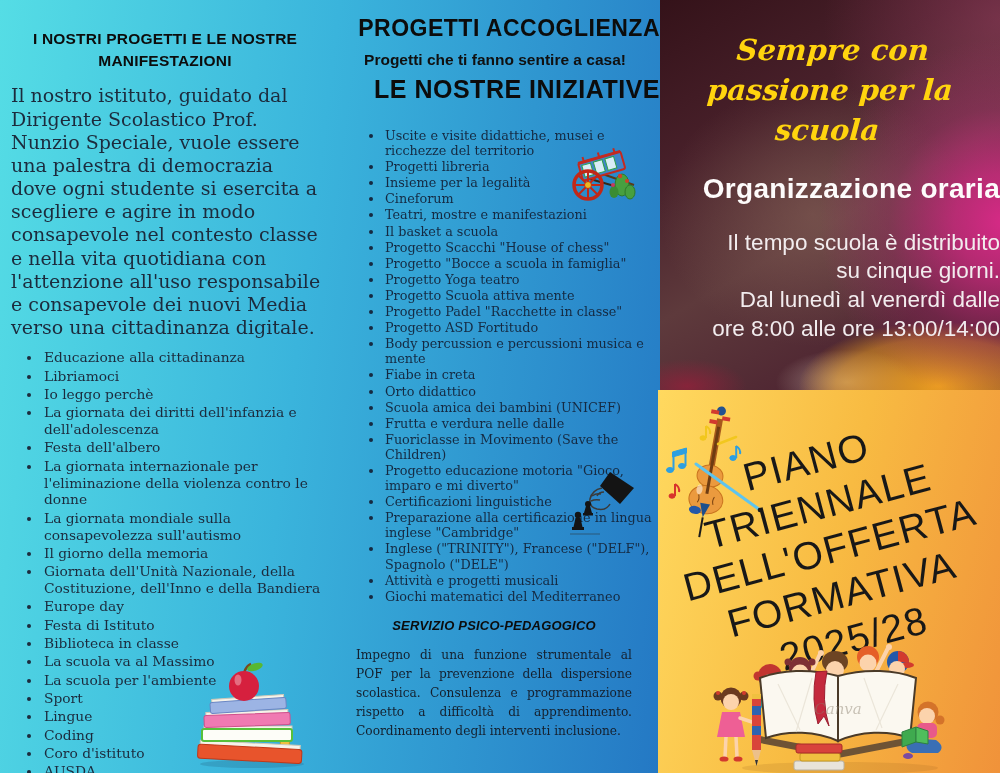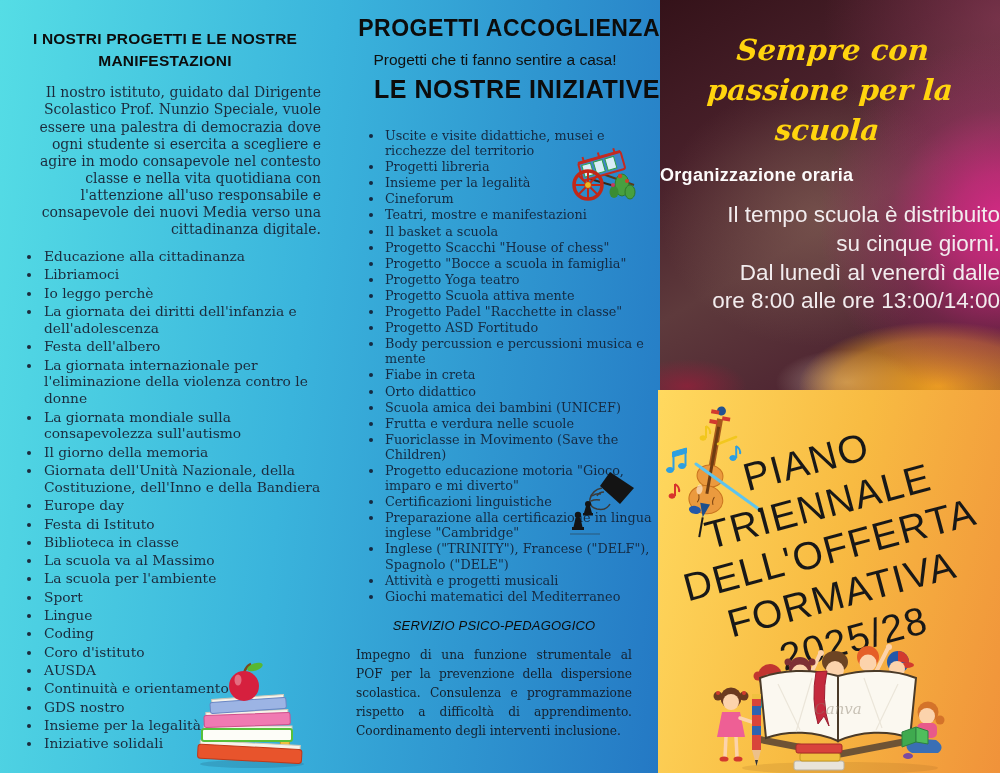--- a/index.html
+++ b/index.html
@@ -7,55 +7,55 @@
         font-family:"Liberation Sans",sans-serif;-webkit-font-smoothing:antialiased;}
   
   .blue-area{position:absolute;left:0;top:0;width:660px;height:773px;
      background:linear-gradient(97deg,#55dde5 0%,#3ab4dc 45%,#2478c4 100%);}
   .panel{position:absolute;top:0;height:100%;}
   .panel-left{left:0;width:330px;}
   .panel-mid{left:330px;width:330px;}
 
   .left-title{margin:28px 14px 0;font-size:15.5px;font-weight:bold;color:#0c0c0c;
      text-align:center;line-height:1.4;letter-spacing:.2px;}
-  .left-intro{margin:13px 9px 0 11px;font-family:"DejaVu Serif",serif;font-size:14px;
-     line-height:1.22;color:#1c2b3d;text-align:right;}
+  .left-intro{margin:13px 9px 0 11px;font-family:"DejaVu Serif",serif;font-size:19px;
+     line-height:1.22;color:#1c2b3d;text-align:left;}
   .left-list{margin:10px 0 0;padding-left:42px;list-style:disc;
      font-family:"DejaVu Serif",serif;font-size:13.8px;line-height:1.22;color:#1c2b3d;}
   .left-list li{margin-bottom:1.5px;padding-left:2px;}
 
   .mid-title{margin:15px 0 0;font-size:23px;font-weight:bold;text-align:right;
      color:#0c0c0c;letter-spacing:.5px;}
-  .mid-subtitle{margin:9px 0 0;font-size:15.5px;font-weight:normal;text-align:center;color:#101010;}
+  .mid-subtitle{margin:9px 0 0;font-size:15.5px;font-weight:bold;text-align:center;color:#101010;}
   .mid-section-title{margin:6px 0 0;font-size:25px;font-weight:bold;text-align:right;
      color:#0c0c0c;letter-spacing:.5px;}
   .mid-list{margin:24px 0 0 38px;width:268px;padding-left:16px;list-style:disc;
      font-family:"DejaVu Serif",serif;font-size:12.8px;line-height:1.18;color:#152a42;}
   .mid-list li{margin-bottom:1px;padding-left:1px;}
 
   .psico{position:absolute;left:26px;right:28px;bottom:20px;text-align:center;}
-  .psico-title{font-size:13px;font-weight:normal;font-style:italic;color:#0c0c0c;letter-spacing:.2px;}
+  .psico-title{font-size:13px;font-weight:bold;font-style:italic;color:#0c0c0c;letter-spacing:.2px;}
   .psico-text{margin-top:7px;text-align:justify;font-family:"DejaVu Serif",serif;
      font-size:12.2px;line-height:1.55;color:#15202e;}
 
   
   .panel-photo{position:absolute;left:660px;top:0;width:340px;height:390px;
     background:
       radial-gradient(circle at 101% 57%, #d62a86 0%, rgba(214,42,134,.75) 12%, rgba(170,40,110,.35) 28%, rgba(170,40,110,0) 45%),
       radial-gradient(circle at 100% 5%, rgba(150,60,95,.55), rgba(150,60,95,0) 35%),
       radial-gradient(ellipse 55% 22% at 82% 99%, rgba(246,166,32,.95), rgba(246,166,32,.5) 55%, rgba(246,166,32,0) 75%),
       radial-gradient(ellipse 30% 12% at 55% 98%, rgba(240,230,210,.5), rgba(240,230,210,0) 70%),
       radial-gradient(ellipse 25% 10% at 8% 99%, rgba(160,30,60,.65), rgba(160,30,60,0) 70%),
       radial-gradient(ellipse 60% 45% at 45% 55%, rgba(135,98,88,.55), rgba(135,98,88,0) 75%),
       linear-gradient(150deg,#341219 0%,#48202a 30%,#5e3a3c 55%,#4c2230 85%,#3c1a26 100%);}
   .motto{margin-top:30px;padding:0 18px;text-align:center;
      font-family:"DejaVu Serif",serif;font-style:italic;font-weight:bold;
      font-size:29px;line-height:1.38;color:#ffd40e;transform:skewX(-4deg);}
   .motto span{display:block;}
-  .hours-title{text-align:left;font-size:18px;font-weight:bold;
+  .hours-title{text-align:right;font-size:28px;font-weight:bold;
      color:#fdfbfb;letter-spacing:.3px;}
   .hours{margin-top:6px;text-align:right;font-size:22.5px;line-height:1.28;color:#f2ecee;}
   .hours span{display:block;}
 
   
   .panel-orange{position:absolute;left:658px;top:390px;width:342px;height:383px;
      background:linear-gradient(103deg,#ffd95f 0%,#f8bb42 50%,#f0923a 100%);}
   .plan-title{position:absolute;top:46px;left:12px;width:320px;transform:rotate(-15deg);
      text-align:center;font-size:39px;line-height:1.17;font-weight:400;color:#181818;
      letter-spacing:1.5px;}
@@ -144,21 +144,21 @@
           <li>Progetto Scacchi "House of chess"</li>
           <li>Progetto "Bocce a scuola in famiglia"</li>
           <li>Progetto Yoga teatro</li>
           <li>Progetto Scuola attiva mente</li>
           <li>Progetto Padel "Racchette in classe"</li>
           <li>Progetto ASD Fortitudo</li>
           <li>Body percussion e percussioni musica e mente</li>
           <li>Fiabe in creta</li>
           <li>Orto didattico</li>
           <li>Scuola amica dei bambini (UNICEF)</li>
-          <li>Frutta e verdura nelle scuole</li>
+          <li>Frutta e verdura nelle dalle</li>
           <li>Fuoriclasse in Movimento (Save the Children)</li>
           <li>Progetto educazione motoria "Gioco, imparo e mi diverto"</li>
           <li>Certificazioni linguistiche</li>
           <li>Preparazione alla certificazione in lingua inglese "Cambridge"</li>
           <li>Inglese ("TRINITY"), Francese ("DELF"), Spagnolo ("DELE")</li>
           <li>Attività e progetti musicali</li>
           <li>Giochi matematici del Mediterraneo</li>
         </ul>
 
       <svg class="cart" width="74" height="58" viewBox="0 0 74 58">

